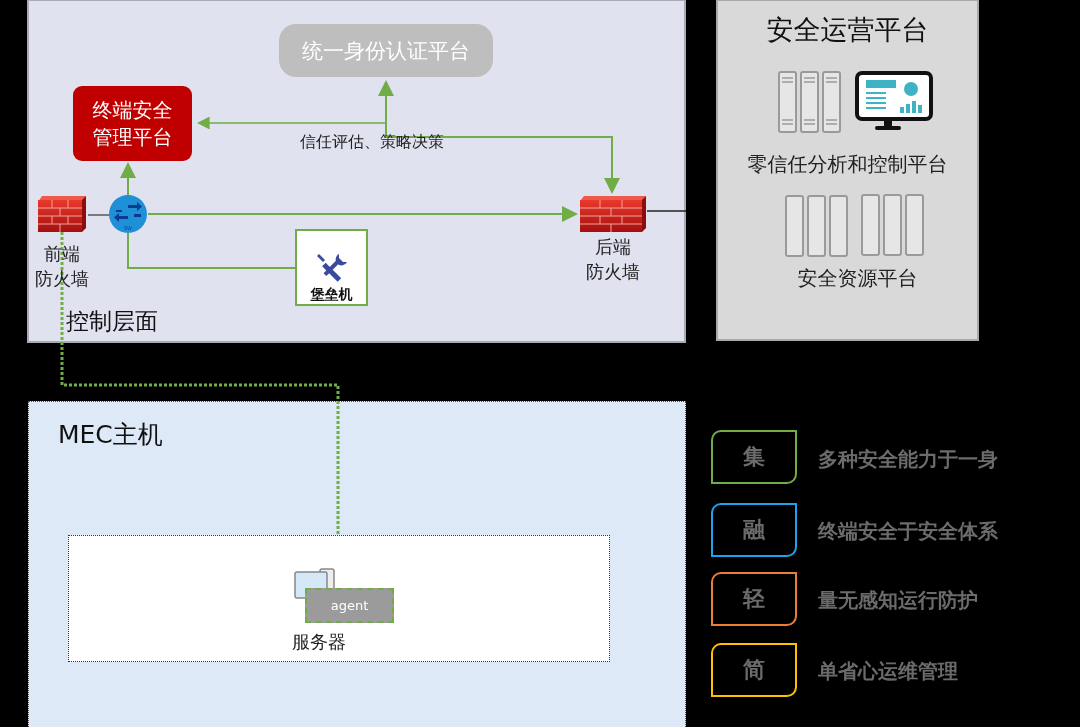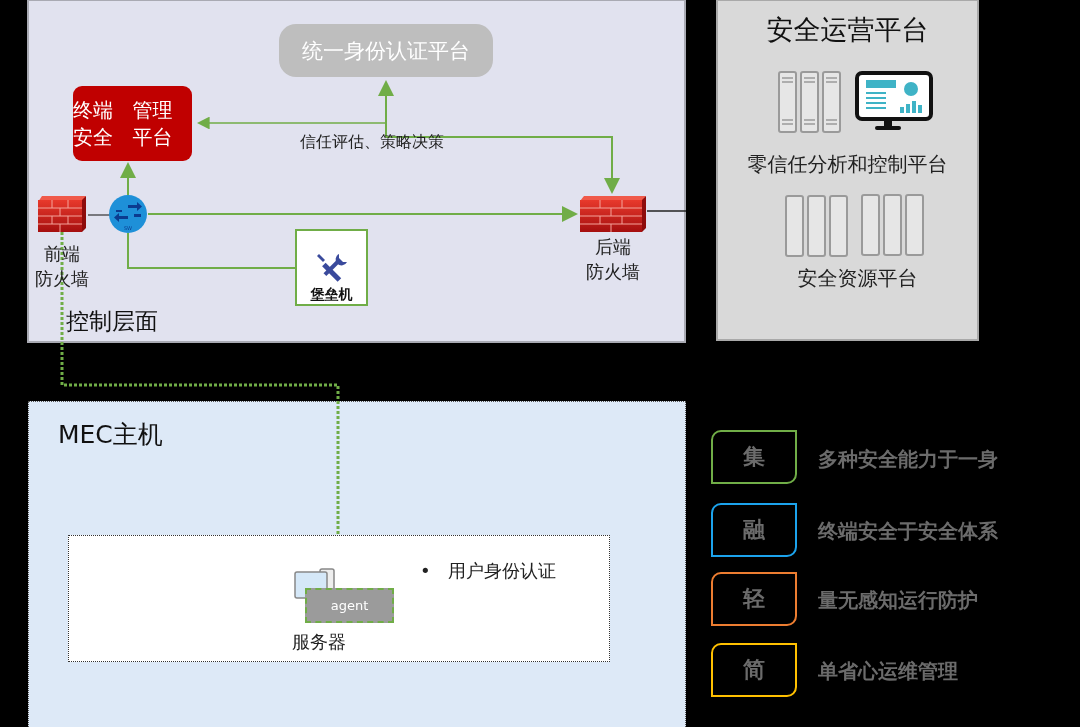--- a/index.html
+++ b/index.html
@@ -9,21 +9,21 @@
 
   
   #control { left:27px; top:0; width:655px; height:340px; background:#e1e2ef; border:2px solid #a9aab3; border-top-width:1px; }
   #ops { left:716px; top:0; width:259px; height:338px; background:#d9d9d9; border:2px solid #a9a9a9; border-top-width:1px; }
   #mec { left:28px; top:401px; width:656px; height:326px; background:#dde9f7; border:1px dotted #555; }
   #mec-inner { left:68px; top:535px; width:540px; height:125px; background:#fff; border:1px dotted #333; }
 
   .uap { left:279px; top:24px; width:214px; height:53px; background:#bebebe; border-radius:17px;
          color:#fff; font-size:21px; display:flex; align-items:center; justify-content:center; }
   .emp { left:73px; top:86px; width:119px; height:75px; background:#c00000; border-radius:9px;
-         color:#fff; font-size:20px; line-height:27px; display:flex; align-items:center; justify-content:center; }
+         color:#fff; font-size:20px; line-height:27px; display:flex; flex-direction:column; align-items:center; justify-content:center; }
   .lbl { color:#222; font-size:18px; text-align:center; line-height:25px; }
   .bold-title { font-weight:normal; color:#111; }
   .bastion { left:295px; top:229px; width:73px; height:77px; background:#fff; border:2px solid #70ad47; box-sizing:border-box;
              display:flex; flex-direction:column; align-items:center; justify-content:flex-end; }
   .bastion span.t { font-size:14px; font-weight:bold; color:#111; margin-top:4px; }
 
   .legend-box { width:86px; height:54px; border:2px solid; border-radius:10px 0 10px 0; box-sizing:border-box;
                 display:flex; align-items:center; justify-content:center; font-size:22px; font-weight:bold; color:#6b6b6b; }
   .legend-text { font-size:20px; font-weight:bold; color:#6b6b6b; white-space:nowrap;text-align:right; }
 
@@ -212,21 +212,20 @@
 <div class="abs bold-title" style="left:58px;top:418px;font-size:25px;">MEC主机</div>
 
 <svg class="abs" style="left:294px;top:568px;" width="50" height="36" viewBox="0 0 50 36">
   <rect x="26" y="1" width="14" height="30" rx="2" fill="#eee" stroke="#888" stroke-width="1.5"></rect>
   <rect x="1" y="4" width="32" height="26" rx="2" fill="#d5e8f8" stroke="#888" stroke-width="1.5"></rect>
 </svg>
 <div class="abs" style="left:305px;top:588px;width:89px;height:35px;background:#9b9b9b;border:2px dashed #70ad47;box-sizing:border-box;color:#fff;font-size:13px;display:flex;align-items:center;justify-content:center;">agent</div>
 <div class="abs lbl" style="left:292px;top:629px;">服务器</div>
 
 <div class="abs bullets">
-  <div>用户身份认证</div>
 </div>
 
 <div class="abs legend-box" style="left:711px;top:430px;border-color:#70ad47;">集</div>
 <div class="abs legend-text" style="left:818px;top:446px;">多种安全能力于一身</div>
 
 <div class="abs legend-box" style="left:711px;top:503px;border-color:#1ca3ec;">融</div>
 <div class="abs legend-text" style="left:818px;top:518px;">终端安全于安全体系</div>
 
 <div class="abs legend-box" style="left:711px;top:572px;border-color:#ed7d31;">轻</div>
 <div class="abs legend-text" style="left:818px;top:587px;">量无感知运行防护</div>

